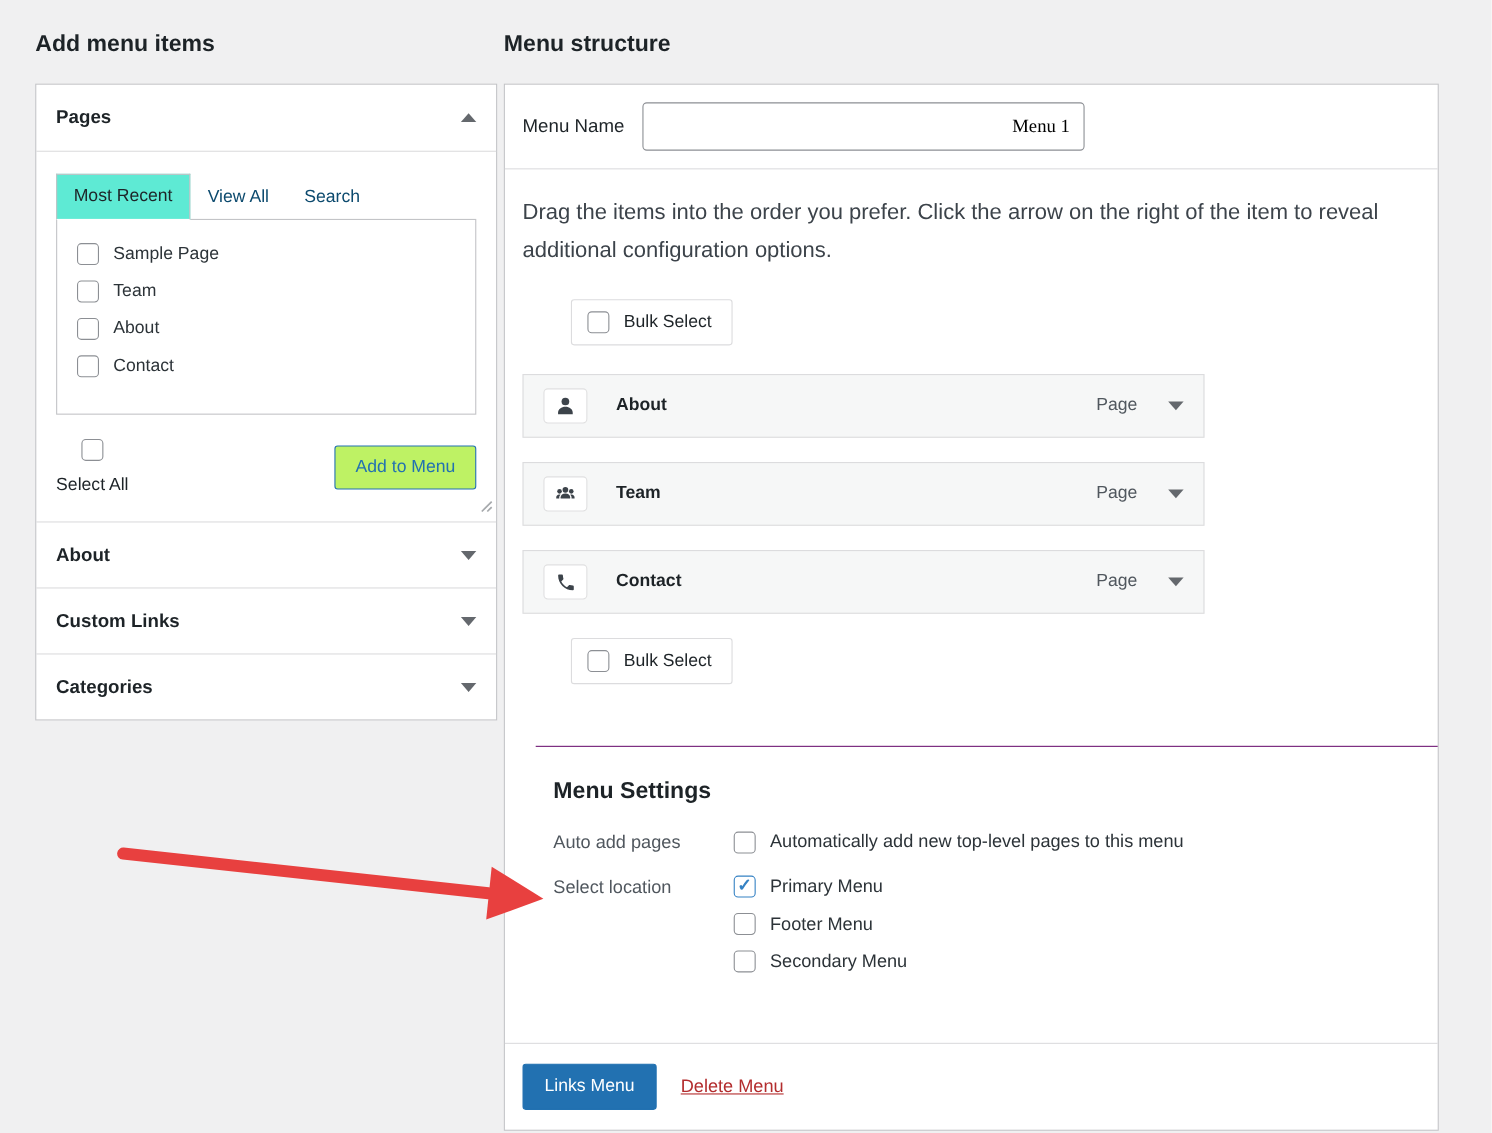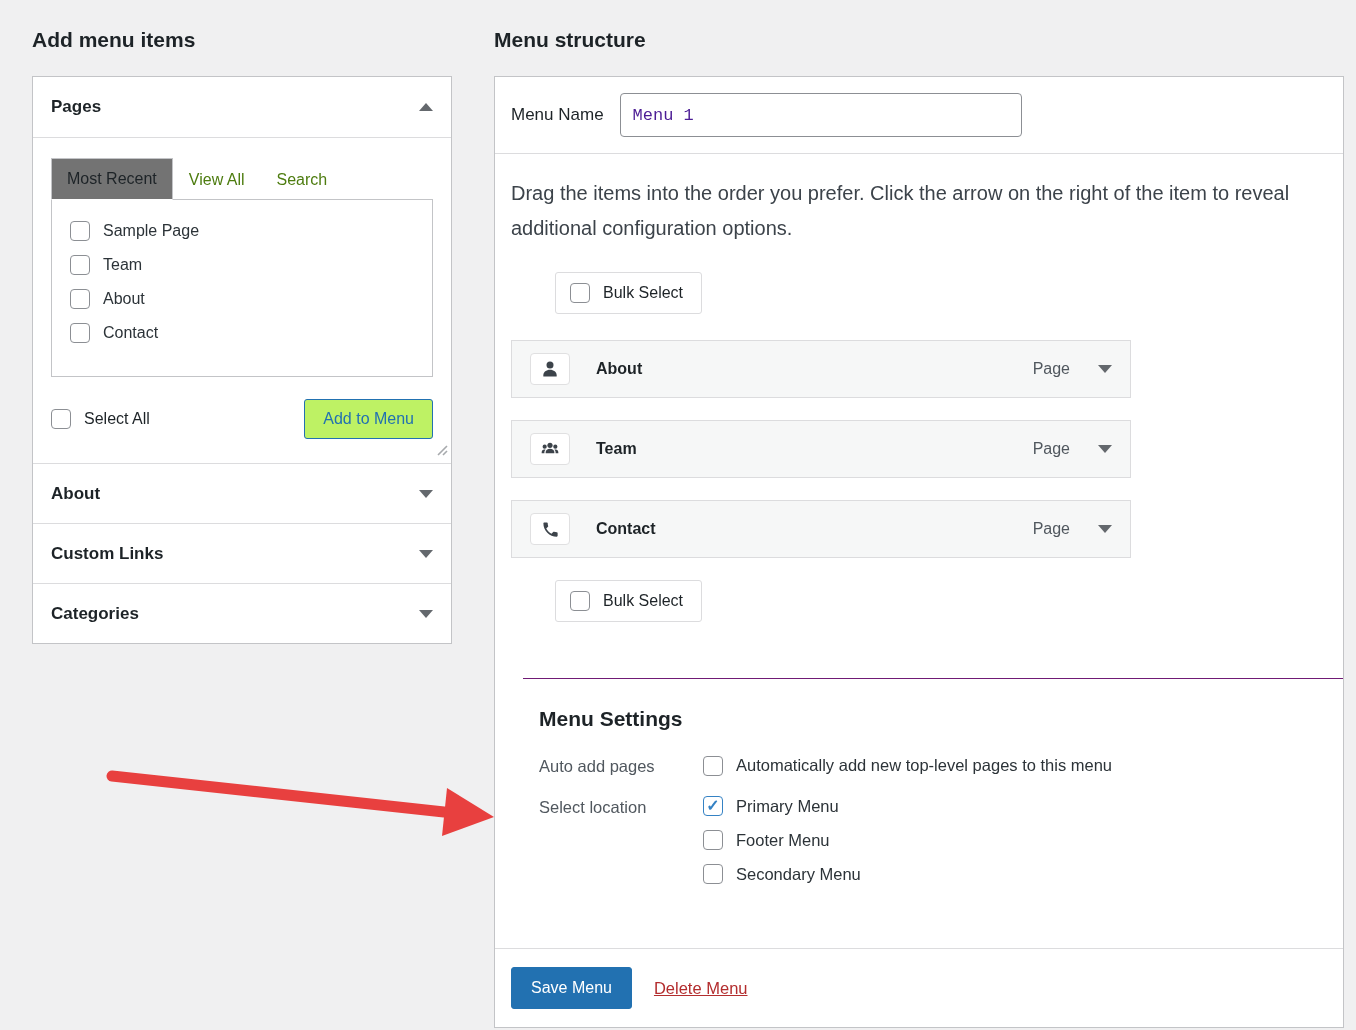--- a/index.html
+++ b/index.html
@@ -8,71 +8,71 @@
     position: relative;
     background: #f0f0f1;
     font-family: "Liberation Sans", sans-serif;
     color: #1d2327;
     font-size: 16px;
   }
   h1 { font-size: 21px; font-weight: 700; color: #1d2327; }
   h2 { font-size: 21px; font-weight: 700; color: #1d2327; }
 
   .col-left  { position:absolute; left:32px;  top:22px; width:420px; }
-  .col-right { position:absolute; left:494px; top:22px; width:850px; }
+  .col-right { position:absolute; left:458px; top:22px; width:850px; }
   .col-left h1, .col-right h1 { margin: 6px 0 24px; }
 
   .panel-box { background:#fff; border:1px solid #c3c4c7; }
 
   
   .acc-header {
     height: 60px; padding: 0 18px;
     display:flex; align-items:center; justify-content:space-between;
     font-weight:700; font-size:17px; cursor:pointer;
   }
   .acc-divider { border-top:1px solid #dcdcde; }
 
   .caret { width:0; height:0; border-left:7px solid transparent; border-right:7px solid transparent; }
   .caret.down { border-top:8px solid #64686d; }
   .caret.up   { border-bottom:8px solid #64686d; }
 
   .pages-body { position:relative; border-top:1px solid #dcdcde; padding:20px 18px 24px; }
 
   .tabs { display:flex; align-items:flex-end; position:relative; z-index:2; margin-bottom:-1px; }
   .tab.active {
-    background:#737373; border:1px solid #c3c4c7; border-bottom:1px solid #fff;
+    background:#5eead4; border:1px solid #c3c4c7; border-bottom:1px solid #fff;
     padding:11px 15px; color:#1d2327; font-size:16px; cursor:pointer;
   }
-  .tab-link { padding:11px 16px; color:#4d7c0f; font-size:16px; text-decoration:none; cursor:pointer; }
+  .tab-link { padding:11px 16px; color:#0c4a6e; font-size:16px; text-decoration:none; cursor:pointer; }
 
   .tab-panel { border:1px solid #c3c4c7; background:#fff; padding:14px 0 12px; height:178px; }
   .check-row { display:flex; align-items:center; gap:13px; padding:7px 18px; font-size:16px; color:#2c3338; cursor:pointer; }
 
   .cb {
     display:inline-flex; align-items:center; justify-content:center;
     width:20px; height:20px; flex:none;
     border:1.5px solid #8c8f94; border-radius:4px; background:#fff; cursor:pointer;
   }
   .cb.checked { border-color:#3582c4; }
   .cb.checked::after { content:"✓"; color:#3582c4; font-size:16px; font-weight:700; line-height:1; }
 
   .pages-footer { margin-top:22px; display:flex; align-items:center; justify-content:space-between; }
-  .select-all { display:flex; align-items:center; gap:13px; font-size:16px; cursor:pointer; }
+  .select-all { display:flex; align-items:center; gap:13px; font-size:16px; cursor:pointer;flex-direction:column; }
   .btn-secondary {
     background:#bef264; color:#2271b1; border:1px solid #2271b1; border-radius:3px;
     padding:10px 18px; font-size:16px; font-family:inherit; cursor:pointer;
   }
   .resize-grip { position:absolute; right:3px; bottom:3px; }
 
   
   .name-row { display:flex; align-items:center; gap:16px; padding:16px 16px; border-bottom:1px solid #dcdcde; }
   .name-label { font-size:17px; color:#1d2327; }
   .name-input {
-    width:402px; height:44px; padding:0 12px; font-size:17px; font-family:Liberation Mono, monospace;
-    border:1px solid #8c8f94; border-radius:4px; color:#4c1d95; background:#fff;
+    width:402px; height:44px; padding:0 12px; font-size:17px; font-family:Liberation Serif, serif;
+    border:1px solid #8c8f94; border-radius:4px; color:#000000; background:#fff;text-align:right;
   }
 
   .structure-content { padding:16px 16px 56px; }
   .instructions { margin:6px 0 26px; font-size:20px; line-height:1.75; color:#3c434a; max-width:820px; }
 
   .bulk-select {
     display:inline-flex; align-items:center; gap:13px;
     border:1px solid #dcdcde; border-radius:3px; background:#fff;
     padding:10px 18px 10px 14px; font-size:16px; cursor:pointer;margin-left:44px;
   }
@@ -280,21 +280,21 @@
           </label>
           <label class="settings-option">
             <span class="cb"></span>
             <span>Secondary Menu</span>
           </label>
         </div>
       </div>
     </div>
 
     <div class="structure-footer">
-      <button class="btn-primary">Save Menu</button>
+      <button class="btn-primary">Links Menu</button>
       <a class="delete-link" href="#">Delete Menu</a>
     </div>
 
   </div>
 </div>
 
 <svg class="annotation-arrow" width="1356" height="1030" viewBox="0 0 1356 1030">
   <line class="arrow-line" x1="112" y1="776" x2="444" y2="812" stroke-width="11" stroke-linecap="round"></line>
   <polygon class="arrow-head" points="494,817 442,836 447,788"></polygon>
 </svg>

